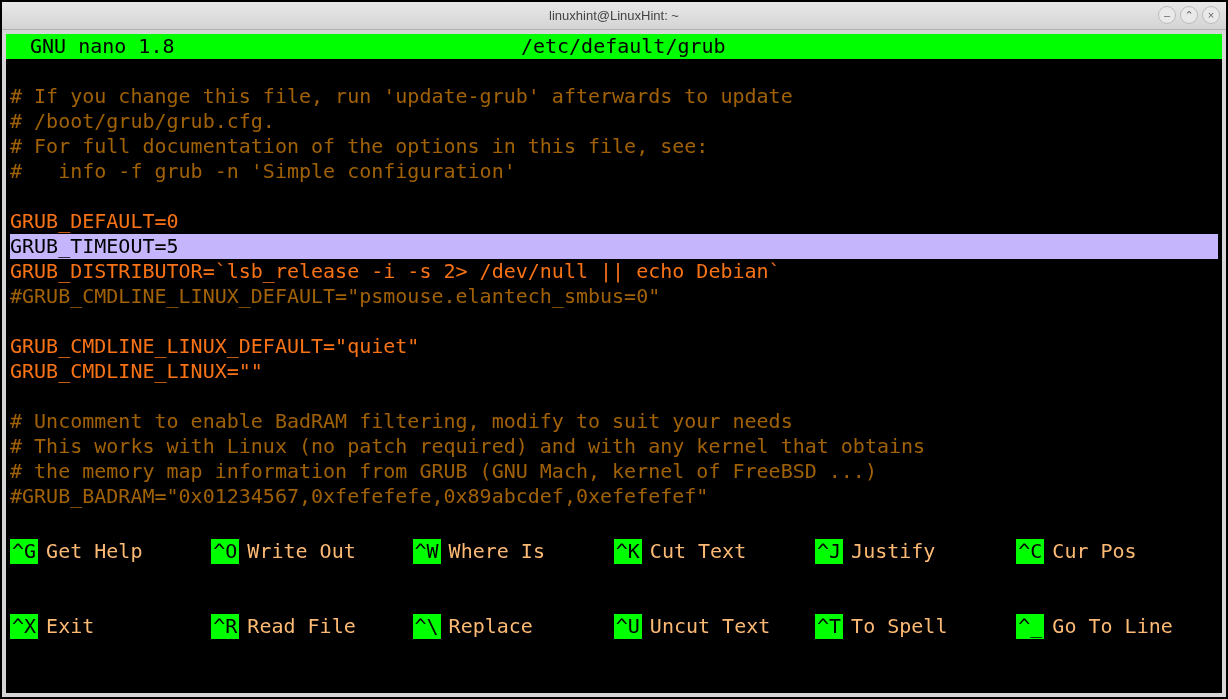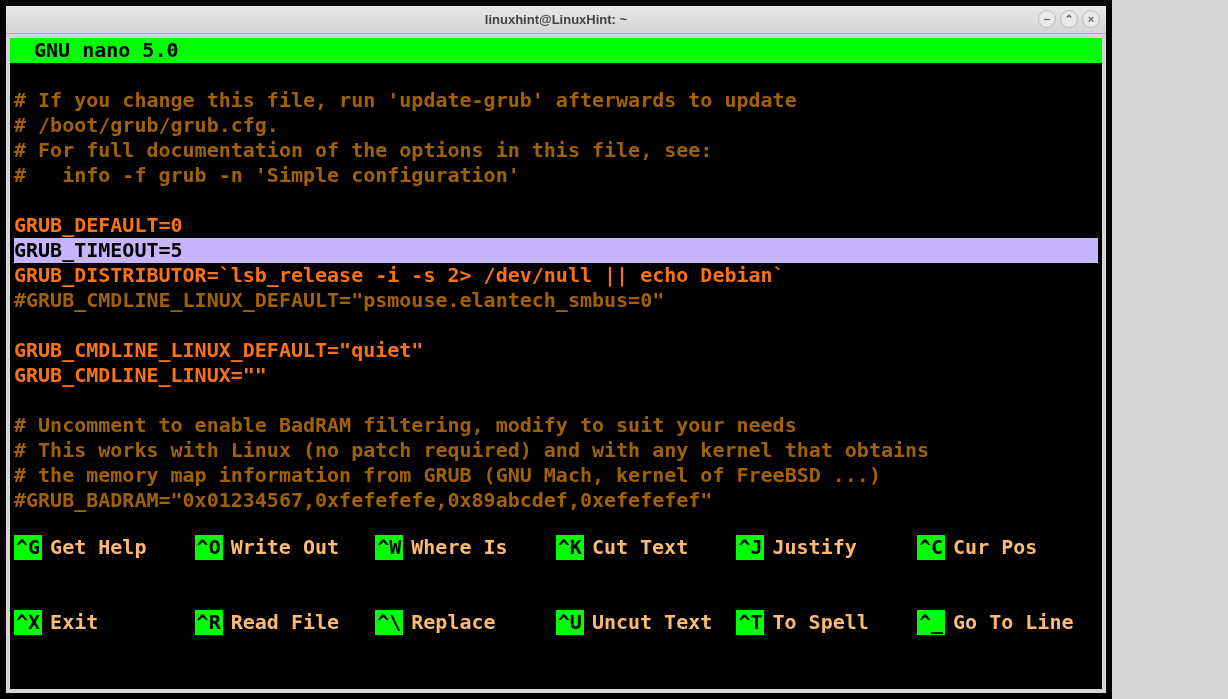--- a/index.html
+++ b/index.html
@@ -1,26 +1,25 @@
 <!DOCTYPE html>
 <html><head>
 <meta charset="utf-8">
 <style>
   * { margin: 0; padding: 0; box-sizing: border-box; }
   html, body { width: 1228px; height: 699px; overflow: hidden; font-family: sans-serif; }
   body { background: #d6d6d6; }
 
   .window {
-    width: 1112px;
+    width: 1228px;
     height: 699px;
     background: #d6d6d6;
-    border: 6px solid #000000;
+    border: 2px solid #000000;
     display: flex;
     flex-direction: column;
-    font-weight: bold;
   }
 
   .titlebar {
     height: 28px;
     background: linear-gradient(#e8e8e8, #d4d4d4);
     border-bottom: 1px solid #b0b0b0;
     display: flex;
     align-items: center;
     justify-content: center;
     position: relative;
@@ -120,21 +119,22 @@
       <div class="win-btn">
           <span>×</span>
         </div>
     </div>
   </div>
 
   <div class="terminal-wrap">
     <div class="terminal">
 
       <div class="nano-header">
-        <span class="left">GNU nano 5.0</span>
+        <span class="left">GNU nano 1.8</span>
+        <span class="center">/etc/default/grub</span>
         <span class="right"></span>
       </div>
 
       <div class="line">&nbsp;</div>
 
       <div class="editor" id="editor"><div class="line"><span class="comment"># If you change this file, run 'update-grub' afterwards to update</span></div><div class="line"><span class="comment"># /boot/grub/grub.cfg.</span></div><div class="line"><span class="comment"># For full documentation of the options in this file, see:</span></div><div class="line"><span class="comment">#   info -f grub -n 'Simple configuration'</span></div><div class="line">&nbsp;</div><div class="line"><span class="config">GRUB_DEFAULT=0</span></div><div class="line"><span class="highlighted">GRUB_TIMEOUT=5</span></div><div class="line"><span class="config">GRUB_DISTRIBUTOR=`lsb_release -i -s 2&gt; /dev/null || echo Debian`</span></div><div class="line"><span class="comment">#GRUB_CMDLINE_LINUX_DEFAULT="psmouse.elantech_smbus=0"</span></div><div class="line">&nbsp;</div><div class="line"><span class="config">GRUB_CMDLINE_LINUX_DEFAULT="quiet"</span></div><div class="line"><span class="config">GRUB_CMDLINE_LINUX=""</span></div><div class="line">&nbsp;</div><div class="line"><span class="comment"># Uncomment to enable BadRAM filtering, modify to suit your needs</span></div><div class="line"><span class="comment"># This works with Linux (no patch required) and with any kernel that obtains</span></div><div class="line"><span class="comment"># the memory map information from GRUB (GNU Mach, kernel of FreeBSD ...)</span></div><div class="line"><span class="comment">#GRUB_BADRAM="0x01234567,0xfefefefe,0x89abcdef,0xefefefef"</span></div></div>
 
       <div class="shortcut-bar">
         <div class="sc-row" id="sc-row-1"><div class="sc-cell"><span class="sc-key">^G</span><span class="sc-lbl">Get Help</span></div><div class="sc-cell"><span class="sc-key">^O</span><span class="sc-lbl">Write Out</span></div><div class="sc-cell"><span class="sc-key">^W</span><span class="sc-lbl">Where Is</span></div><div class="sc-cell"><span class="sc-key">^K</span><span class="sc-lbl">Cut Text</span></div><div class="sc-cell"><span class="sc-key">^J</span><span class="sc-lbl">Justify</span></div><div class="sc-cell"><span class="sc-key">^C</span><span class="sc-lbl">Cur Pos</span></div></div>
         <div class="sc-row" id="sc-row-2"><div class="sc-cell"><span class="sc-key">^X</span><span class="sc-lbl">Exit</span></div><div class="sc-cell"><span class="sc-key">^R</span><span class="sc-lbl">Read File</span></div><div class="sc-cell"><span class="sc-key">^\</span><span class="sc-lbl">Replace</span></div><div class="sc-cell"><span class="sc-key">^U</span><span class="sc-lbl">Uncut Text</span></div><div class="sc-cell"><span class="sc-key">^T</span><span class="sc-lbl">To Spell</span></div><div class="sc-cell"><span class="sc-key">^_</span><span class="sc-lbl">Go To Line</span></div></div>

